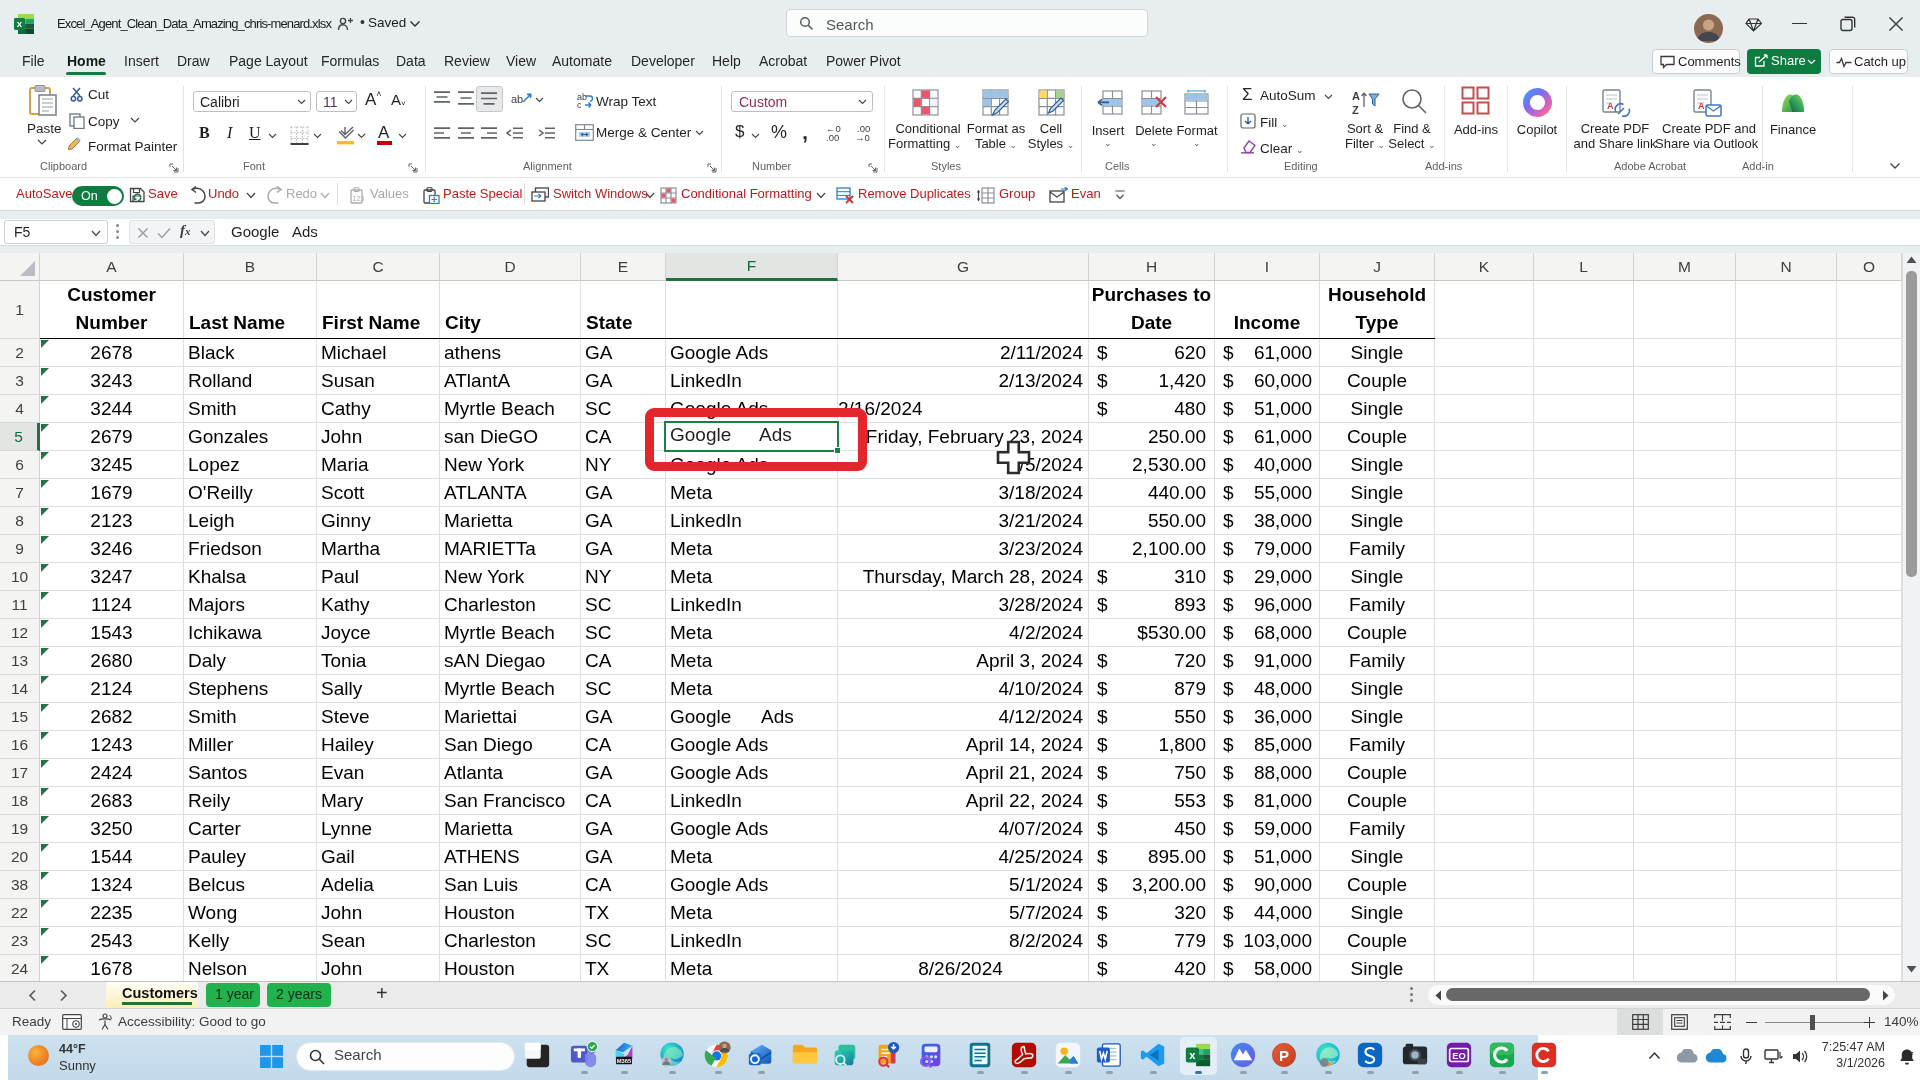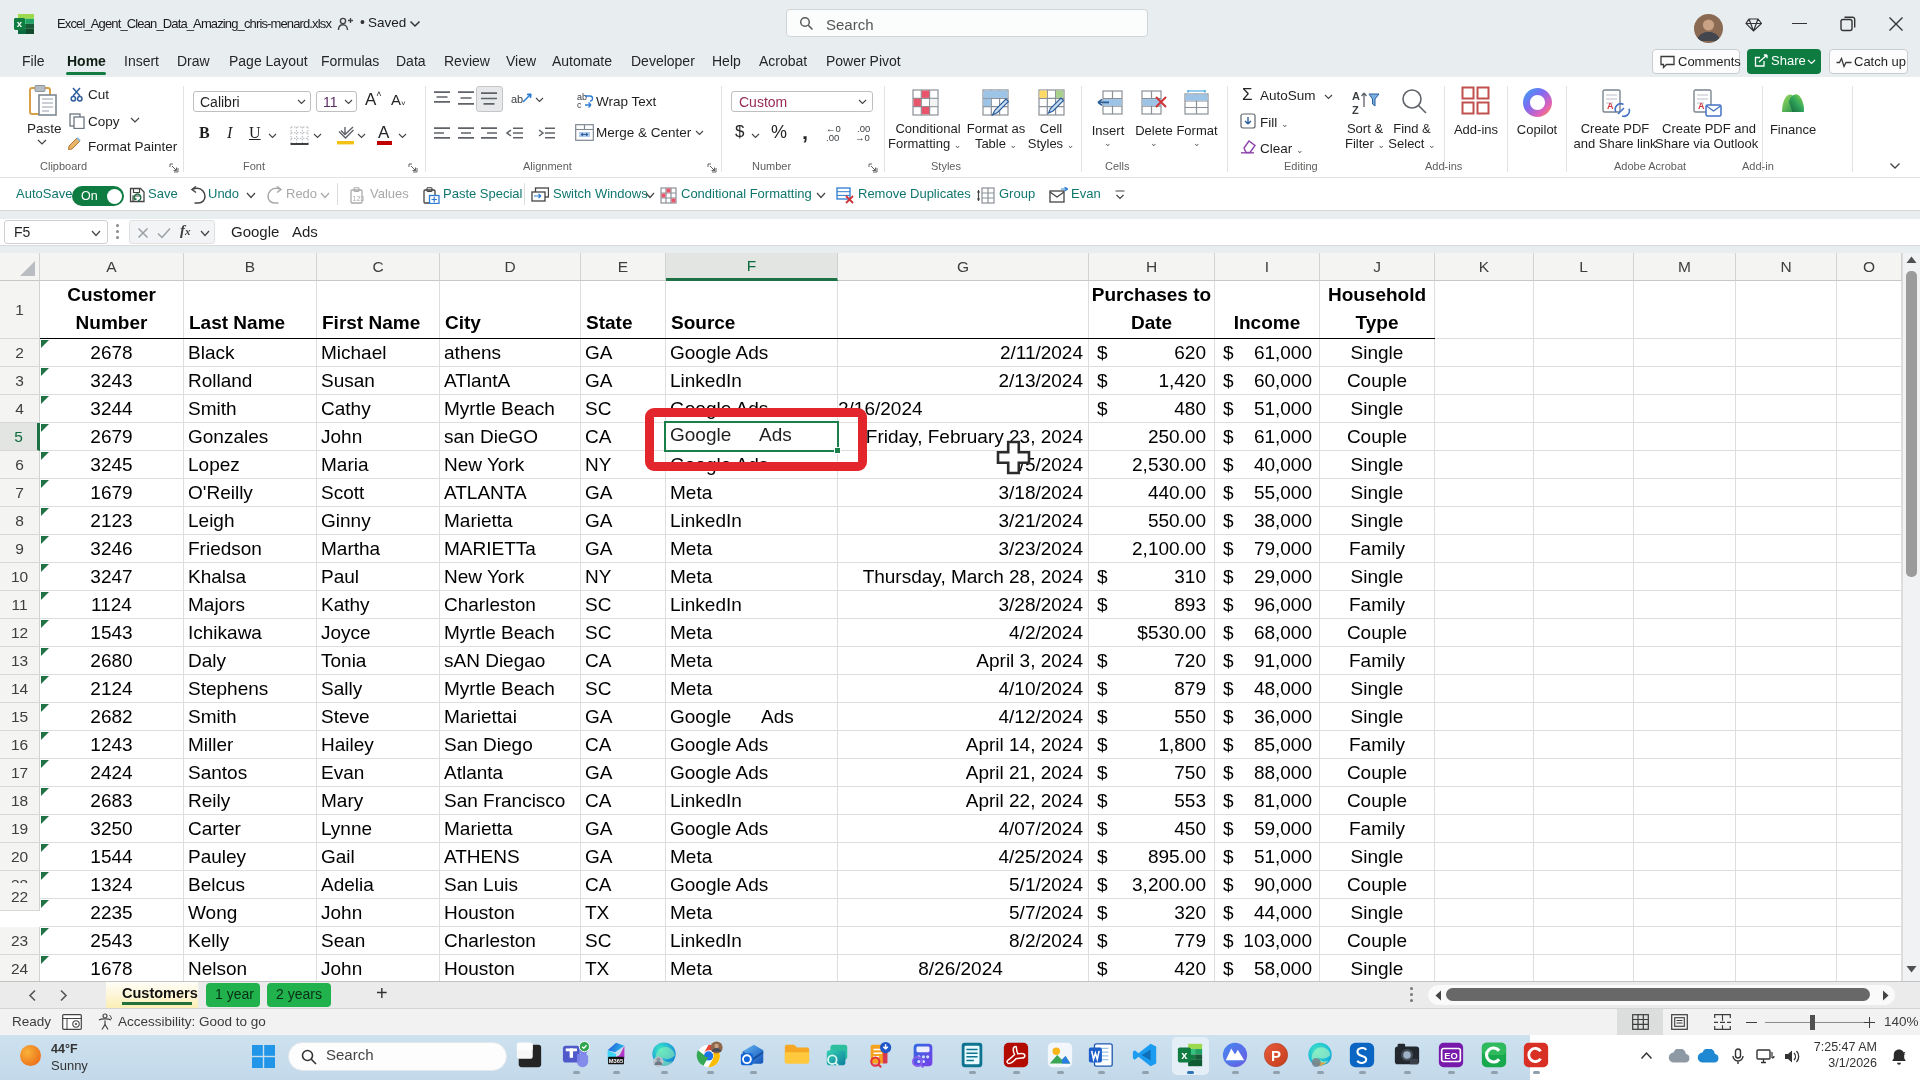--- a/index.html
+++ b/index.html
@@ -10,39 +10,39 @@
 #titlebar{left:0;top:0;width:1920px;height:48px;background:#e8edf0}
 #menubar{left:0;top:48px;width:1920px;height:29px;background:#e8edf0}
 .menuitem{position:absolute;top:5px;font-size:14px;color:#262626;white-space:nowrap}
 #ribbon{left:0;top:77px;width:1920px;height:101px;background:#fff;border-bottom:1px solid #e3e3e3}
 .gdiv{position:absolute;top:9px;height:86px;width:1px;background:#e3e3e3}
 .glabel{position:absolute;top:83px;font-size:11px;color:#605e5c;text-align:left;white-space:nowrap}
 .rbtxt{position:absolute;font-size:13.5px;color:#1f1f1f;white-space:nowrap}
 .rbtxt2{position:absolute;font-size:13px;color:#1f1f1f;white-space:nowrap;text-align:center}
 .chv{font-size:9px;color:#5a5a5a}
 #qat{left:0;top:178px;width:1920px;height:33px;background:#fff;border-bottom:1px solid #d6d6d6}
-.qtxt{position:absolute;top:8px;font-size:13px;color:#0f766e;white-space:nowrap}
+.qtxt{position:absolute;top:8px;font-size:13px;color:#b91c1c;white-space:nowrap}
 .qdiv{position:absolute;top:5px;height:22px;width:1px;background:#dcdcdc}
 #fbandtop{left:0;top:211px;width:1920px;height:8px;background:#e8edf0}
 #formulabar{left:0;top:219px;width:1920px;height:27px;background:#fff;border-bottom:1px solid #dadada}
 #fbandbot{left:0;top:246px;width:1920px;height:7px;background:#e8edf0}
 
 #grid{left:0;top:253px;width:1902px;height:728px;background:#fff;overflow:hidden}
 #vscroll{left:1902px;top:253px;width:18px;height:728px;background:#f1f2f3;border-left:1px solid #dcdcdc}
 .colhdr{position:absolute;top:0;height:28px;background:#f4f4f3;border-right:1px solid #d2d2d2;border-bottom:1px solid #c8c8c8;font-size:15.5px;color:#3e3e3e;text-align:center;line-height:27px}
 .rowhdr{position:absolute;left:0;width:40px;background:#f4f4f3;border-right:1px solid #d2d2d2;border-bottom:1px solid #d8d8d8;font-size:15.5px;color:#3e3e3e;text-align:center}
 .cell{position:absolute;border-right:1px solid #dcdedf;border-bottom:1px solid #dcdedf;font-size:19px;color:#000;white-space:nowrap;overflow:visible}
 .tri{position:absolute;width:0;height:0;border-top:8px solid #217346;border-right:8px solid transparent;left:1px;top:1px}
 .cv{position:absolute;bottom:3px;left:0;right:0}
 .cell.hb{font-weight:bold}
 .cell .cv{line-height:21px}
 
 #tabbar{left:0;top:981px;width:1920px;height:27px;background:#ebebeb;border-top:1px solid #c3c3c3}
 #statusbar{left:0;top:1008px;width:1920px;height:27px;background:#f2f2f2;border-top:1px solid #d4d4d4}
-#taskbar{left:0;top:1035px;width:1530px;height:45px;background:linear-gradient(#cde1ef,#c3d9ea)}
+#taskbar{left:8px;top:1035px;width:1530px;height:45px;background:linear-gradient(#cde1ef,#c3d9ea)}
 .tico{position:absolute;top:1px;width:28px;height:28px}
 .tdash{position:absolute;top:36px;width:7px;height:2.5px;background:#90a0ac;border-radius:2px}
 </style>
 </head>
 <body>
 <div class="abs" id="titlebar">
   <svg class="abs" style="left:14px;top:14px" width="20" height="20" viewBox="0 0 20 20">
       <rect x="4" y="0" width="16" height="4.8" fill="#9bd94e"></rect>
       <rect x="4" y="4.8" width="8" height="5" fill="#33c481"></rect>
       <rect x="12" y="4.8" width="8" height="5" fill="#21a366"></rect>
@@ -601,21 +601,21 @@
     <div class="rowhdr" style="top:366px;height:28px;line-height:27px;">12</div>
     <div class="rowhdr" style="top:394px;height:28px;line-height:27px;">13</div>
     <div class="rowhdr" style="top:422px;height:28px;line-height:27px;">14</div>
     <div class="rowhdr" style="top:450px;height:28px;line-height:27px;">15</div>
     <div class="rowhdr" style="top:478px;height:28px;line-height:27px;">16</div>
     <div class="rowhdr" style="top:506px;height:28px;line-height:27px;">17</div>
     <div class="rowhdr" style="top:534px;height:28px;line-height:27px;">18</div>
     <div class="rowhdr" style="top:562px;height:28px;line-height:27px;">19</div>
     <div class="rowhdr" style="top:590px;height:28px;line-height:27px;">20</div>
     <div class="rowhdr" style="top:618px;height:28px;line-height:27px;">38</div>
-    <div class="rowhdr" style="top:630px;height:28px;line-height:27px;">22</div>
+    <div class="rowhdr" style="top:646px;height:28px;line-height:27px;">22</div>
     <div class="rowhdr" style="top:674px;height:28px;line-height:27px;">23</div>
     <div class="rowhdr" style="top:702px;height:28px;line-height:27px;">24</div>
     <div class="cell" style="left:40px;top:28px;width:144px;height:58px"></div>
     <div class="cell" style="left:184px;top:28px;width:133px;height:58px"></div>
     <div class="cell" style="left:317px;top:28px;width:123px;height:58px"></div>
     <div class="cell" style="left:440px;top:28px;width:141px;height:58px"></div>
     <div class="cell" style="left:581px;top:28px;width:85px;height:58px"></div>
     <div class="cell" style="left:666px;top:28px;width:172px;height:58px"></div>
     <div class="cell" style="left:838px;top:28px;width:251px;height:58px"></div>
     <div class="cell" style="left:1089px;top:28px;width:126px;height:58px"></div>
@@ -980,23 +980,20 @@
     </div>
     <div class="cell hb" style="left:317px;top:28px;width:123px;height:58px">
       <span style="position:absolute;left:5px;top:31px">First Name</span>
     </div>
     <div class="cell hb" style="left:440px;top:28px;width:141px;height:58px">
       <span style="position:absolute;left:5px;top:31px">City</span>
     </div>
     <div class="cell hb" style="left:581px;top:28px;width:85px;height:58px">
       <span style="position:absolute;left:5px;top:31px">State</span>
     </div>
-    <div class="cell hb" style="left:666px;top:28px;width:172px;height:58px">
-      <span style="position:absolute;left:5px;top:31px">Source</span>
-    </div>
     <div class="cell hb" style="left:1089px;top:28px;width:126px;height:58px;text-align:center">
       <span style="position:absolute;left:0;right:0;top:3px">Purchases to</span>
       <span style="position:absolute;left:0;right:0;top:31px">Date</span>
     </div>
     <div class="cell hb" style="left:1215px;top:28px;width:105px;height:58px;text-align:center">
       <span style="position:absolute;left:0;right:0;top:31px">Income</span>
     </div>
     <div class="cell hb" style="left:1320px;top:28px;width:115px;height:58px;text-align:center">
       <span style="position:absolute;left:0;right:0;top:3px">Household</span>
       <span style="position:absolute;left:0;right:0;top:31px">Type</span>

